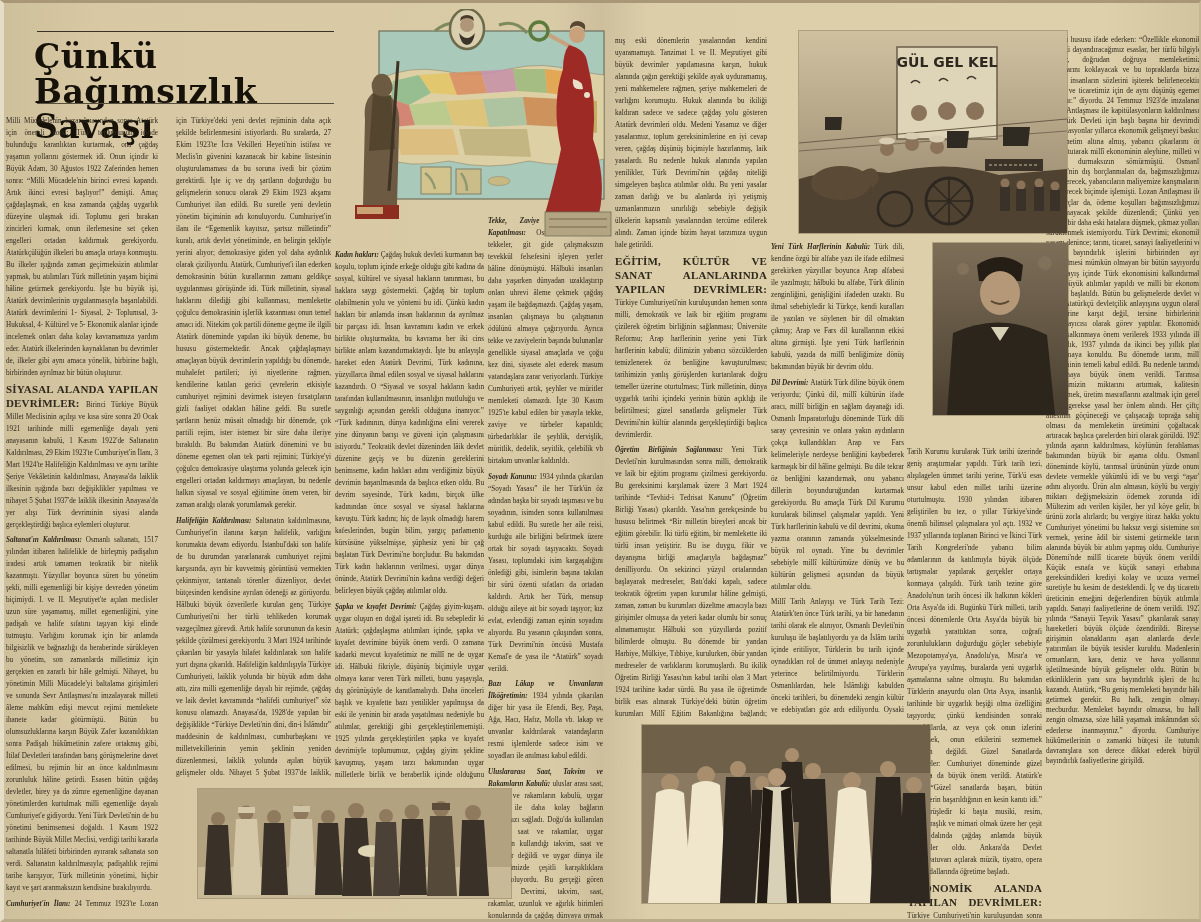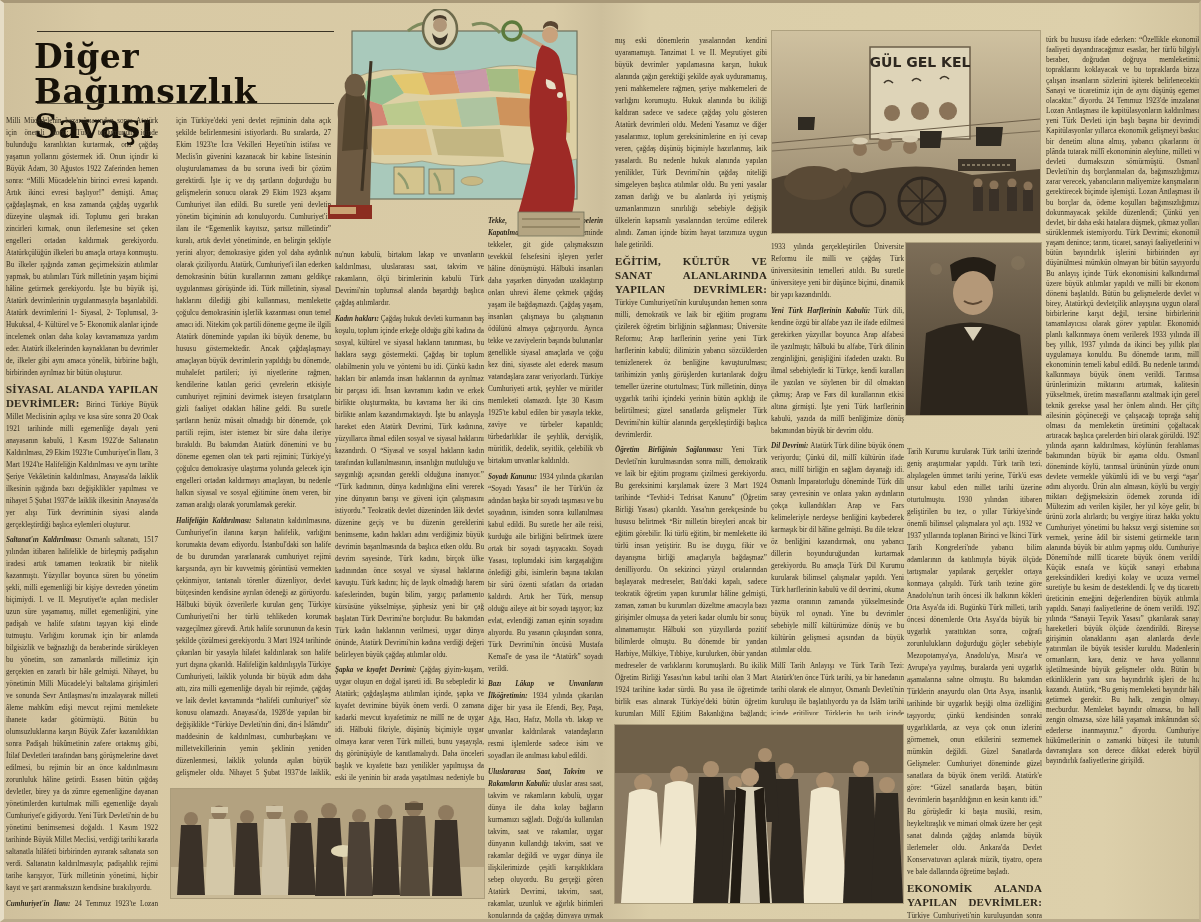--- a/index.html
+++ b/index.html
@@ -11,48 +11,47 @@
   .rule{position:absolute;height:1px;background:#3a3325;}
   .title{position:absolute;left:30px;top:36px;width:300px;color:#171209;
     font-family:"DejaVu Serif",serif;font-weight:bold;font-size:33px;line-height:35px;letter-spacing:.5px;}
   .col{position:absolute;text-align:justify;color:#302a1e;overflow:hidden;
     font-size:7.2px;line-height:12px;}
   .col p{margin:0 0 3.5px 0;text-indent:0;}
   .lead10 p{margin-bottom:4px;}
   .lead10{line-height:10.15px;font-size:7.3px;}
   b.hcaps{font-weight:bold;font-size:11px;letter-spacing:.15px;}
   b.hsub{font-weight:bold;font-style:italic;}
-  .photo{position:absolute;box-shadow:0 0 0 1px rgba(90,75,50,.35);}
+  .photo{position:absolute;box-shadow:0 0 0 1px rgba(90,75,50,.35);margin-left:27px;}
   svg{display:block;}
 </style>
 </head>
 <body>
 
 <div id="spread">
 
   <div class="rule" style="left:33px;top:28px;width:297px;"></div>
   <div class="title">
-    <div>Diğer</div>
+    <div>Çünkü</div>
     <div>Bağımsızlık Savaşı</div>
   </div>
   <div class="rule" style="left:33px;top:100px;width:297px;background:#57503c;"></div>
 
   <div class="col" style="left:2px;top:112px;width:152px;height:795px;">
       <p>Milli Mücadelenin kazanılmasından sonra Atatürk için önemli konu; Türk toplumunun içinde bulunduğu karanlıktan kurtarmak, ona çağdaş yaşamın yollarını göstermek idi. Onun içindir ki Büyük Adam, 30 Ağustos 1922 Zaferinden hemen sonra: “Milli Mücadele'nin birinci evresi kapandı. Artık ikinci evresi başlıyor!” demişti. Amaç çağdaşlaşmak, en kısa zamanda çağdaş uygarlık düzeyine ulaşmak idi. Toplumu geri bırakan zincirleri kırmak, onun ilerlemesine set çeken engelleri ortadan kaldırmak gerekiyordu. Atatürkçülüğün ilkeleri bu amaçla ortaya konmuştu. Bu ilkeler ışığında zaman geçirmeksizin atılımlar yapmak, bu atılımları Türk milletinin yaşam biçimi hâline getirmek gerekiyordu. İşte bu büyük işi, Atatürk devrimlerinin uygulanmasıyla başarılabildi. Atatürk devrimlerini 1- Siyasal, 2- Toplumsal, 3- Hukuksal, 4- Kültürel ve 5- Ekonomik alanlar içinde incelemek onları daha kolay kavramamıza yardım eder. Atatürk ilkelerinden kaynaklanan bu devrimler de, ilkeler gibi aynı amaca yönelik, birbirine bağlı, birbirinden ayrılmaz bir bütün oluşturur.</p>
       <p><b class="hcaps">SİYASAL ALANDA YAPILAN DEVRİMLER: </b>Birinci Türkiye Büyük Millet Meclisinin açılışı ve kısa süre sonra 20 Ocak 1921 tarihinde milli egemenliğe dayalı yeni anayasanın kabulü, 1 Kasım 1922'de Saltanatın Kaldırılması, 29 Ekim 1923'te Cumhuriyet'in İlanı, 3 Mart 1924'te Halifeliğin Kaldırılması ve aynı tarihte Şeriye Vekâletinin kaldırılması, Anayasa'da laiklik ilkesinin ışığında bazı değişiklikler yapılması ve nihayet 5 Şubat 1937'de laiklik ilkesinin Anayasa'da yer alışı Türk devriminin siyasi alanda gerçekleştirdiği başlıca eylemleri oluşturur.</p>
       <p><b class="hsub">Saltanat'ın Kaldırılması: </b>Osmanlı saltanatı, 1517 yılından itibaren halifelikle de birleşmiş padişahın iradesi artık tamamen teokratik bir nitelik kazanmıştı. Yüzyıllar boyunca süren bu yönetim şekli, milli egemenliği bir kişiye devreden yönetim biçimiydi. I. ve II. Meşrutiyet'te açılan meclisler uzun süre yaşamamış, millet egemenliğini, yine padişah ve halife sıfatını taşıyan kişi elinde tutmuştu. Varlığını korumak için bir anlamda bilgisizlik ve bağnazlığı da beraberinde sürükleyen bu yönetim, son zamanlarda milletimiz için gerçekten en zararlı bir hâle gelmişti. Nihayet, bu yönetimin Milli Mücadele'yi baltalama girişimleri ve sonunda Sevr Antlaşması'nı imzalayarak milleti âleme mahkûm edişi mevcut rejimi memlekete ihanete kadar götürmüştü. Bütün bu olumsuzluklarına karşın Büyük Zafer kazanıldıktan sonra Padişah hükûmetinin zafere ortakmış gibi, İtilaf Devletleri tarafından barış görüşmelerine davet edilmesi, bu rejimin bir an önce kaldırılmasını zorunluluk hâline getirdi. Esasen bütün çağdaş devletler, birey ya da zümre egemenliğine dayanan yönetimlerden kurtulmak milli egemenliğe dayalı Cumhuriyet'e gidiyordu. Yeni Türk Devleti'nin de bu yönetimi benimsemesi doğaldı. 1 Kasım 1922 tarihinde Büyük Millet Meclisi, verdiği tarihi kararla saltanatla hilâfeti birbirinden ayırarak saltanata son verdi. Saltanatın kaldırılmasıyla; padişahlık rejimi tarihe karışıyor, Türk milletinin yönetimi, hiçbir kayıt ve şart aranmaksızın kendisine bırakılıyordu.</p>
       <p><b class="hsub">Cumhuriyet'in İlanı: </b>24 Temmuz 1923'te Lozan Antlaşması imzalanmış, yeni Türk Devleti'nin bağımsızlığı kabul edilmişti. İkinci dönem Türkiye Büyük Millet Meclisi'nin toplanmasından 2 ay sonra 13 Ekim 1923'te Ankara Türkiye Devleti'nin Hükûmet Merkezi oldu. Artık mevcut rejimin isminin de bütün açıklığı ile konulması, yeni devletin başkanının seçilmesi gerekiyordu. O güne kadar Devlet Başkanlığı görevi, Türkiye Büyük Millet Başkanı olarak Atatürk tarafından yürütülmüştü. Diğer taraftan bazı yabancı ülkeler de Lozan Antlaşması'nı onay</p>
     </div>
   <div class="col" style="left:172px;top:112px;width:155px;height:666px;">
       <p>için Türkiye'deki yeni devlet rejiminin daha açık şekilde belirlenmesini istiyorlardı. Bu sıralarda, 27 Ekim 1923'te İcra Vekilleri Heyeti'nin istifası ve Meclis'in güvenini kazanacak bir kabine listesinin oluşturulamaması da bu soruna ivedi bir çözüm gerektirdi. İşte iç ve dış şartların doğurduğu bu gelişmelerin sonucu olarak 29 Ekim 1923 akşamı Cumhuriyet ilan edildi. Bu suretle yeni devletin yönetim biçiminin adı konuluyordu. Cumhuriyet'in ilanı ile “Egemenlik kayıtsız, şartsız milletindir” kuralı, artık devlet yönetiminde, en belirgin şekliyle yerini alıyor; demokrasiye giden yol daha aydınlık olarak çiziliyordu. Atatürk, Cumhuriyet'i ilan ederken demokrasinin bütün kurallarının zamanı geldikçe uygulanması görüşünde idi. Türk milletinin, siyasal haklarını dilediği gibi kullanması, memlekette çoğulcu demokrasinin işlerlik kazanması onun temel amacı idi. Nitekim çok partili döneme geçme ile ilgili Atatürk döneminde yapılan iki büyük deneme, bu hususu göstermektedir. Ancak çağdaşlaşmayı amaçlayan büyük devrimlerin yapıldığı bu dönemde, muhalefet partileri; iyi niyetlerine rağmen, kendilerine katılan gerici çevrelerin etkisiyle cumhuriyet rejimini devirmek isteyen fırsatçıların gizli faaliyet odakları hâline geldi. Bu suretle şartların henüz müsait olmadığı bir dönemde, çok partili rejim, ister istemez bir süre daha ileriye bırakıldı. Bu bakımdan Atatürk dönemini ve bu döneme egemen olan tek parti rejimini; Türkiye'yi çoğulcu demokrasiye ulaştırma yolunda gelecek için engelleri ortadan kaldırmayı amaçlayan, bu nedenle halkın siyasal ve sosyal eğitimine önem veren, bir zaman aralığı olarak yorumlamak gerekir.</p>
       <p><b class="hsub">Halifeliğin Kaldırılması: </b>Saltanatın kaldırılmasına, Cumhuriyet'in ilanına karşın halifelik, varlığını korumakta devam ediyordu. İstanbul'daki son halife de bu durumdan yararlanarak cumhuriyet rejimi karşısında, ayrı bir kuvvetmiş görüntüsü vermekten çekinmiyor, tantanalı törenler düzenliyor, devlet bütçesinden kendisine ayrılan ödeneği az görüyordu. Hâlbuki büyük özverilerle kurulan genç Türkiye Cumhuriyeti'ni her türlü tehlikeden korumak vazgeçilmez görevdi. Artık halife sorununun da kesin şekilde çözülmesi gerekiyordu. 3 Mart 1924 tarihinde çıkarılan bir yasayla hilafet kaldırılarak son halife yurt dışına çıkarıldı. Halifeliğin kaldırılışıyla Türkiye Cumhuriyeti, laiklik yolunda bir büyük adım daha attı, zira milli egemenliğe dayalı bir rejimde, çağdaş ve laik devlet kavramında “halifeli cumhuriyet” söz konusu olamazdı. Anayasa'da, 1928'de yapılan bir değişiklikle “Türkiye Devleti'nin dini, din-i İslâmdır” maddesinin de kaldırılması, cumhurbaşkanı ve milletvekillerinin yemin şeklinin yeniden düzenlenmesi, laiklik yolunda aşılan büyük gelişmeler oldu. Nihayet 5 Şubat 1937'de laiklik, Türkiye Cumhuriyeti'nin temel ilkelerinden biri olarak Anayasa'da yer aldı.</p>
       <p><b class="hcaps">TOPLUMSAL ALANDA YAPILAN DEVRİMLER: </b>Kadınların toplum hayatına özellikle iş gücüne katılması, onların toplumsal ve siyasal haklarda erkeklerle eşit tutulması, kıyafetin çağdaş şekil alması, tekke ve zaviyelerin kapatılması, Soyadı Kanu-</p>
     </div>
   <div class="col" style="left:331px;top:246px;width:149px;height:534px;">
-      <p>nu'nun kabulü, birtakım lakap ve unvanların kaldırılması, uluslararası saat, takvim ve rakamların, ölçü birimlerinin kabulü Türk Devrimi'nin toplumsal alanda başardığı başlıca çağdaş atılımlardır.</p>
       <p><b class="hsub">Kadın hakları: </b>Çağdaş hukuk devleti kurmanın baş koşulu, toplum içinde erkeğe olduğu gibi kadına da sosyal, kültürel ve siyasal hakların tanınması, bu haklara saygı göstermekti. Çağdaş bir toplum olabilmenin yolu ve yöntemi bu idi. Çünkü kadın hakları bir anlamda insan haklarının da ayrılmaz bir parçası idi. İnsan kavramını kadın ve erkek birlikte oluşturmakta, bu kavrama her iki cins birlikte anlam kazandırmaktaydı. İşte bu anlayışla hareket eden Atatürk Devrimi, Türk kadınına, yüzyıllarca ihmal edilen sosyal ve siyasal haklarını kazandırdı. O “Siyasal ve sosyal hakların kadın tarafından kullanılmasının, insanlığın mutluluğu ve saygınlığı açısından gerekli olduğuna inanıyor.” “Türk kadınının, dünya kadınlığına elini vererek yine dünyanın barışı ve güveni için çalışmasını istiyordu.” Teokratik devlet düzeninden lâik devlet düzenine geçiş ve bu düzenin gereklerini benimseme, kadın hakları adını verdiğimiz büyük devrimin başarılmasında da başlıca etken oldu. Bu devrim sayesinde, Türk kadını, birçok ülke kadınından önce sosyal ve siyasal haklarına kavuştu. Türk kadını; hiç de layık olmadığı harem kafeslerinden, bugün bilim, yargıç parlamento kürsüsüne yükselmişse, şüphesiz yeni bir çağ başlatan Türk Devrimi'ne borçludur. Bu bakımdan Türk kadın haklarının verilmesi, uygar dünya önünde, Atatürk Devrimi'nin kadına verdiği değeri belirleyen büyük çağdaş atılımlar oldu.</p>
       <p><b class="hsub">Şapka ve kıyafet Devrimi: </b>Çağdaş giyim-kuşam, uygar oluşun en doğal işareti idi. Bu sebepledir ki Atatürk; çağdaşlaşma atılımları içinde, şapka ve kıyafet devrimine büyük önem verdi. O zamana kadarki mevcut kıyafetimiz ne millî ne de uygar idi. Hâlbuki fikriyle, düşünüş biçimiyle uygar olmaya karar veren Türk milleti, bunu yaşayışla, dış görünüşüyle de kanıtlamalıydı. Daha önceleri başlık ve kıyafette bazı yenilikler yapılmışsa da eski ile yeninin bir arada yaşatılması nedeniyle bu atılımlar, gerektiği gibi gerçekleştirilememişti. 1925 yılında gerçekleştirilen şapka ve kıyafet devrimiyle toplumumuz, çağdaş giyim şekline kavuşmuş, yaşam tarzı bakımından uygar milletlerle birlik ve beraberlik içinde olduğunu göstermiştir. Bu bakımdan şapka ve kıyafet devrimleri, şekilden öze geçen, belirlediği düşünüş biçimi bakımından çağdaş dünyaya açılan, çağdaş düşünce ile bütünleşen büyük ve bilinçli devrimlerdir.</p>
     </div>
   <div class="col" style="left:484px;top:212px;width:115px;height:707px;">
       <p><b class="hsub">Tekke, Zaviye ve Türbelerin Kapatılması: </b>Osmanlı döneminde tekkeler, git gide çalışmaksızın tevekkül felsefesini işleyen yerler hâline dönüşmüştü. Hâlbuki insanları daha yaşarken dünyadan uzaklaştırıp onları uhrevi âleme çekmek çağdaş yaşam ile bağdaşmazdı. Çağdaş yaşam, insanları çalışmaya bu çalışmanın ödülünü almaya çağırıyordu. Ayrıca tekke ve zaviyelerin başında bulunanlar genellikle siyasal amaçlarla ve çoğu kez dini, siyasete alet ederek masum vatandaşlara zarar veriyorlardı. Türkiye Cumhuriyeti artık, şeyhler ve müritler memleketi olamazdı. İşte 30 Kasım 1925'te kabul edilen bir yasayla tekke, zaviye ve türbeler kapatıldı; türbedarlıklar ile şeyhlik, dervişlik, müritlik, dedelik, seyitlik, çelebilik vb birtakım unvanlar kaldırıldı.</p>
       <p><b class="hsub">Soyadı Kanunu: </b>1934 yılında çıkarılan “Soyadı Yasası” ile her Türk'ün öz adından başka bir soyadı taşıması ve bu soyadının, isimden sonra kullanılması kabul edildi. Bu suretle her aile reisi, kurduğu aile birliğini belirtmek üzere ortak bir soyadı taşıyacaktı. Soyadı Yasası, toplumdaki isim kargaşalığını önlediği gibi, isimlerin başına takılan bir sürü özenti sıfatları da ortadan kaldırdı. Artık her Türk, mensup olduğu aileye ait bir soyadı taşıyor; kız evlat, evlendiği zaman eşinin soyadını alıyordu. Bu yasanın çıkışından sonra, Türk Devrimi'nin öncüsü Mustafa Kemal'e de yasa ile “Atatürk” soyadı verildi.</p>
       <p><b class="hsub">Bazı Lâkap ve Unvanların İlköğretimin: </b>1934 yılında çıkarılan diğer bir yasa ile Efendi, Bey, Paşa, Ağa, Hacı, Hafız, Molla vb. lakap ve unvanlar kaldırılarak vatandaşların resmi işlemlerde sadece isim ve soyadları ile anılması kabul edildi.</p>
       <p><b class="hsub">Uluslararası Saat, Takvim ve Rakamların Kabulü: </b>uluslar arası saat, takvim ve rakamların kabulü, uygar dünya ile daha kolay bağların kurmamızı sağladı. Doğu'da kullanılan takvim, saat ve rakamlar, uygar dünyanın kullandığı takvim, saat ve rakamlar değildi ve uygar dünya ile ilişkilerimizde çeşitli karışıklıklara sebep oluyordu. Bu gerçeği gören Atatürk Devrimi, takvim, saat, rakamlar, uzunluk ve ağırlık birimleri konularında da çağdaş dünyaya uymak bakımından büyük atılımlar yaptı. Hicri ve Rumi takvim yerine miladi takvim esas alındı. Alaturka saat terk edilerek milletlerarası saat sistemi kabul edildi. Arap rakamlarının yerini uluslararası rakamlar aldı. Arşın, endaze, okka, dirhem gibi birimler yerine metrik sistem kabul edildi.</p>
       <p><b class="hcaps">HUKUK ALANINDA YAPILAN DEVRİMLER: </b>Toplumun bugünkü gereksinimleriyle uygunluk göstermeyen eski hukuk anlayışının terki, Mecelle'nin kaldırılarak yerine lâik hukuk sisteminin ve bu sisteme bağlı Medeni Yasa, Borçlar Yasası, Ticaret Yasası, Ceza Yasası gibi çağdaş yasaların uygulamaya konulması, Türk Devrimi'nin hukuk alanında başardığı başlıca devrimleri oluşturur. Atatürk Türk Devrimi'nde hukukun yerini, önemini ve yönünü açık şekilde belirtmiştir. Ona göre, hukukta izleyeceğimiz yol uygarlık yolu olacaktır; Yüzyılın gereklerine, milletin gerçek gereksinimlerine göre yasa yapılacaktı. Çünkü uygar bir devlet makinesi, eski yasalarla işleyemezdi. Osmanlı hukuk sistemi, son yüzyılların yeniliklerle geçen hızlı yürüyüşüne kayıtsız kal-</p>
     </div>
@@ -145,21 +144,20 @@
       </g>
     </svg>
   </div>
 
   <div class="col" style="left:611px;top:32px;width:152px;height:682px;">
       <p>mış eski dönemlerin yasalarından kendini uyaramamıştı. Tanzimat I. ve II. Meşrutiyet gibi büyük devrimler yapılamasına karşın, hukuk alanında çağın gerektiği şekilde ayak uyduramamış, yeni mahkemelere rağmen, şeriye mahkemeleri de varlığını korumuştu. Hukuk alanında bu ikiliği kaldıran sadece ve sadece çağdaş yolu gösteren Atatürk devrimleri oldu. Medeni Yasamız ve diğer yasalarımız, toplum gereksinimlerine en iyi cevap veren, çağdaş düşünüş biçimiyle hazırlanmış, laik yasalardı. Bu nedenle hukuk alanında yapılan yenilikler, Türk Devrimi'nin çağdaş niteliği simgeleyen başlıca atılımlar oldu. Bu yeni yasalar zaman darlığı ve bu alanlarda iyi yetişmiş uzmanlarımızın sınırlılığı sebebiyle değişik ülkelerin kapsamlı yasalarından tercüme edilerek alındı. Zaman içinde bizim hayat tarzımıza uygun hale getirildi.</p>
       <p><b class="hcaps">EĞİTİM, KÜLTÜR VE SANAT ALANLARINDA YAPILAN DEVRİMLER: </b>Türkiye Cumhuriyeti'nin kuruluşundan hemen sonra milli, demokratik ve laik bir eğitim programı çizilerek öğretim birliğinin sağlanması; Üniversite Reformu; Arap harflerinin yerine yeni Türk harflerinin kabulü; dilimizin yabancı sözcüklerden temizlenerek öz benliğine kavuşturulması; tarihimizin yanlış görüşlerden kurtarılarak doğru temeller üzerine oturtulması; Türk milletinin, dünya uygarlık tarihi içindeki yerinin bütün açıklığı ile belirtilmesi; güzel sanatlarda gelişmeler Türk Devrimi'nin kültür alanında gerçekleştirdiği başlıca devrimlerdir.</p>
       <p><b class="hsub">Öğretim Birliğinin Sağlanması: </b>Yeni Türk Devleti'nin kurulmasından sonra milli, demokratik ve laik bir eğitim programı çizilmesi gerekiyordu. Bu gereksinimi karşılamak üzere 3 Mart 1924 tarihinde “Tevhid-i Tedrisat Kanunu” (Öğretim Birliği Yasası) çıkarıldı. Yasa'nın gerekçesinde bu hususu belirtmek “Bir milletin bireyleri ancak bir eğitim görebilir. İki türlü eğitim, bir memlekette iki türlü insan yetiştirir. Bu ise duygu, fikir ve dayanışma birliği amaçlarıyla bağdaşmaz” denilliyordu. On sekizinci yüzyıl ortalarından başlayarak medreseler, Batı'daki kapalı, sadece teokratik öğretim yapan kurumlar hâline gelmişti, zaman, zaman bu kurumları düzeltme amacıyla bazı girişimler olmuşsa da yeteri kadar olumlu bir sonuç alınamamıştır. Hâlbuki son yüzyıllarda pozitif bilimlerde olmuştu. Bu dönemde bir yandan Harbiye, Mülkiye, Tıbbiye, kurulurken, öbür yandan medreseler de varlıklarını korumuşlardı. Bu ikilik Öğretim Birliği Yasası'nın kabul tarihi olan 3 Mart 1924 tarihine kadar sürdü. Bu yasa ile öğretimde birlik esas alınarak Türkiye'deki bütün öğretim kurumları Millî Eğitim Bakanlığına bağlandı; medreseler kapatıldı, yerlerini çağdaş, millî ve laik eğitim yapan cumhuriyet okulları aldı. Amaç, öğrenim çağındaki Türk çocuklarına aynı eğitimi uygulamak; onları özgür düşünceli, çağdaş vatandaşlar olarak yetiştirmekti. Türkiye'deki yabancı okullar da; devlet denetimi altına alınarak bunların millî kültürü zedeleyici, millî duyguları gevşetici eğitim yapmalarına imkân verilmedi. İlköğretimin ise Türk okullarında yapılması yasa hükmü hâline getirildi. İlk ve ortaöğretimdeki bu yeniliklerin yanı sıra yükseköğretimde de büyük atılımlar oldu.</p>
     </div>
   <div class="col" style="left:767px;top:238px;width:133px;height:474px;">
-      <p>1933 yılında gerçekleştirilen Üniversite Reformu ile milli ve çağdaş Türk üniversitesinin temelleri atıldı. Bu suretle üniversiteye yeni bir düşünce biçimi, dinamik bir yapı kazandırıldı.</p>
       <p><b class="hsub">Yeni Türk Harflerinin Kabulü: </b>Türk dili, kendine özgü bir alfabe yazı ile ifade edilmesi gerekirken yüzyıllar boyunca Arap alfabesi ile yazılmıştı; hâlbuki bu alfabe, Türk dilinin zenginliğini, genişliğini ifadeden uzaktı. Bu ihmal sebebiyledir ki Türkçe, kendi kuralları ile yazılan ve söylenen bir dil olmaktan çıkmış; Arap ve Fars dil kurallarının etkisi altına girmişti. İşte yeni Türk harflerinin kabulü, yazıda da millî benliğimize dönüş bakımından büyük bir devrim oldu.</p>
       <p><b class="hsub">Dil Devrimi: </b>Atatürk Türk diline büyük önem veriyordu; Çünkü dil, millî kültürün ifade aracı, millî birliğin en sağlam dayanağı idi. Osmanlı İmparatorluğu döneminde Türk dili saray çevresinin ve onlara yakın aydınların çokça kullandıkları Arap ve Fars kelimeleriyle nerdeyse benliğini kaybederek karmaşık bir dil hâline gelmişti. Bu dile tekrar öz benliğini kazandırmak, onu yabancı dillerin boyunduruğundan kurtarmak gerekiyordu. Bu amaçla Türk Dil Kurumu kurularak bilimsel çalışmalar yapıldı. Yeni Türk harflerinin kabulü ve dil devrimi, okuma yazma oranının zamanda yükselmesinde büyük rol oynadı. Yine bu devrimler sebebiyle millî kültürümüze dönüş ve bu kültürün gelişmesi açısından da büyük atılımlar oldu.</p>
       <p>Millî Tarih Anlayışı ve Türk Tarih Tezi: Atatürk'ten önce Türk tarihi, ya bir hanedanın tarihi olarak ele alınıyor, Osmanlı Devleti'nin kuruluşu ile başlatılıyordu ya da İslâm tarihi içinde eritiliyor, Türklerin bu tarih içinde oynadıkları rol de ümmet anlayışı nedeniyle yeterince belirtilmiyordu. Türklerin Osmanlılardan, hele İslâmlığı kabulden önceki tarihleri, bu dönemdeki zengin kültür ve edebiyatları göz ardı ediliyordu. Oysaki Türk tarihini doğru temelleri üzerine kurmak, onun Orta Asya'dan başlayan gerçek seyir ve gelişim yollarını incelemek, bu yol üzerinde Türklerin dünya tarihindeki rollerini, uygarlık zincirindeki yerlerini belirtmek gerekiyordu. Bu bilimsel işi başarmak şerefi de Türk Devrimi'ne düştü. Bu amaçla Türk</p>
     </div>
   <div class="col" style="left:903px;top:443px;width:135px;height:484px;">
       <p>Tarih Kurumu kurularak Türk tarihi üzerinde geniş araştırmalar yapıldı. Türk tarih tezi, alışılagelen ümmet tarihi yerine, Türk'ü esas unsur kabul eden millet tarihi üzerine oturtulmuştu. 1930 yılından itibaren geliştirilen bu tez, o yıllar Türkiye'sinde önemli bilimsel çalışmalara yol açtı. 1932 ve 1937 yıllarında toplanan Birinci ve İkinci Türk Tarih Kongreleri'nde yabancı bilim adamlarının da katılımıyla büyük ölçüde tartışmalar yapılarak gerçekler ortaya konmaya çalışıldı. Türk tarih tezine göre Anadolu'nun tarih öncesi ilk halkının kökleri Orta Asya'da idi. Bugünkü Türk milleti, tarih öncesi dönemlerde Orta Asya'da büyük bir uygarlık yarattıktan sonra, coğrafi zorunlulukların doğurduğu göçler sebebiyle Mezopotamya'ya, Anadolu'ya, Mısır'a ve Avrupa'ya yayılmış, buralarda yeni uygarlık aşamalarına sahne olmuştu. Bu bakımdan Türklerin anayurdu olan Orta Asya, insanlık tarihinde bir uygarlık beşiği olma özelliğini taşıyordu; çünkü kendisinden sonraki uygarlıklarda, az veya çok onun izlerini görmemek, onun etkilerini sezmemek mümkün değildi. Güzel Sanatlarda Gelişmeler: Cumhuriyet döneminde güzel sanatlara da büyük önem verildi. Atatürk'e göre: “Güzel sanatlarda başarı, bütün devrimlerin başarıldığının en kesin kanıtı idi.” Bu görüşledir ki başta musiki, resim, heykeltıraşlık ve mimari olmak üzere her çeşit sanat dalında çağdaş anlamda büyük ilerlemeler oldu. Ankara'da Devlet Konservatuvarı açılarak müzik, tiyatro, opera ve bale dallarında öğretime başladı.</p>
       <p><b class="hcaps">EKONOMİK ALANDA YAPILAN DEVRİMLER: </b>Türkiye Cumhuriyeti'nin kuruluşundan sonra çağdaş uygarlığa erişme yolunda gerçekleştirilmesi gereken eylemlerden biri de ekonomik kalkınma idi. Bu bakımdan cumhuriyet yönetiminin devraldığı fakir ekonomi mirası üzerinde, Türk milletine yeni bir yaşam vermek üzere yapılan girişimler, millî ekonomi ile ilgili yasa ve kararlar, kamu yararını gözeten büyük yatırımlar, kurulan büyük tesisler Türk Devrimi'nin ekonomik alanda gerçekleştirdiği başlıca büyük işler oldu. Türk Devrimi'nin ekonomi politikası da diğer alanlardaki politikalar gibi; bir doktrinden değil, doğrudan doğruya memleket gerçeklerinden, milletin gereksinimlerinden kaynaklanıyordu. Ata-</p>
     </div>
   <div class="col lead10" style="left:1042px;top:32px;width:155px;height:868px;">
       <p>türk bu hususu ifade ederken: “Özellikle ekonomik faaliyeti dayandıracağımız esaslar, her türlü bilgiyle beraber, doğrudan doğruya memleketimiz topraklarını koklayacak ve bu topraklarda bizzat çalışan insanların sözlerini işiterek belirlenecektir. Sanayi ve ticaretimiz için de aynı düşünüş egemen olacaktır.” diyordu. 24 Temmuz 1923'de imzalanan Lozan Antlaşması ile kapitülasyonların kaldırılması, yeni Türk Devleti için başlı başına bir devrimdi. Kapitülasyonlar yıllarca ekonomik gelişmeyi baskıcı bir denetim altına almış, yabancı çıkarlarını ön plânda tutarak millî ekonominin aleyhine, milleti ve devleti durmaksızın sömürmüştü. Osmanlı Devleti'nin dış borçlanmaları da, bağımsızlığımıza zarar verecek, yabancıların maliyemize karışmalarını gerektirecek biçimde işlemişti. Lozan Antlaşması ile bu borçlar da, ödeme koşulları bağımsızlığımıza dokunmayacak şekilde düzenlendi; Çünkü yeni devlet, bir daha eski hatalara düşmek, çıkmaz yollara sürüklenmek istemiyordu. Türk Devrimi; ekonomik yaşam denince; tarım, ticaret, sanayi faaliyetlerini ve bütün bayındırlık işlerini birbirinden ayrı düşünülmesi mümkün olmayan bir bütün sayıyordu. Bu anlayış içinde Türk ekonomisini kalkındırmak üzere büyük atılımlar yapıldı ve milli bir ekonomi dönemi başlatıldı. Bütün bu gelişmelerde devlet ve birey, Atatürkçü devletçilik anlayışına uygun olarak birbirlerine karşıt değil, tersine birbirlerinin tamamlayıcısı olarak görev yaptılar. Ekonomide planlı kalkınmaya önem verilerek 1933 yılında ilk beş yıllık, 1937 yılında da ikinci beş yıllık plan uygulamaya konuldu. Bu dönemde tarım, millî ekonominin temeli kabul edildi. Bu nedenle tarımda kalkınmaya büyük önem verildi. Tarımsal ürünlerimizin miktarını artırmak, kalitesini yükseltmek, üretim masraflarını azaltmak için gerek teknik gerekse yasal her önlem alındı. Her çiftçi ailesinin göçüneceği ve çalışacağı toprağa sahip olması da memleketin üretimini çoğaltacak, artıracak başlıca çarelerden biri olarak görüldü. 1925 yılında aşarın kaldırılması, köylünün ferahlaması bakımından büyük bir aşama oldu. Osmanlı döneminde köylü, tarımsal ürününün yüzde onunu devlete vermekle yükümlü idi ve bu vergi “aşar” adını alıyordu. Ürün alın almasın, köylü bu vergiyi miktarı değişmeksizin ödemek zorunda idi. Mültezim adı verilen kişiler, her yıl köye gelir, bu ürünü zorla alırlardı; bu vergiye itiraz hakkı yoktu. Cumhuriyet yönetimi bu haksız vergi sistemine son vermek, yerine âdil bir sistemi getirmekle tarım alanında büyük bir atılım yapmış oldu. Cumhuriyet Dönemi'nde millî ticarete büyük önem verildi. Küçük esnafa ve küçük sanayi erbabına, gereksindikleri krediyi kolay ve ucuza vermek suretiyle bu kesim de desteklendi. İç ve dış ticarette üreticinin emeğini değerlendiren büyük atılımlar yapıldı. Sanayi faaliyetlerine de önem verildi. 1927 yılında “Sanayii Teşvik Yasası” çıkarılarak sanayi hareketleri büyük ölçüde özendirildi. Bireysel girişimin olanaklarını aşan alanlarda devlet yatırımları ile büyük tesisler kuruldu. Madenlerin, ormanların, kara, deniz ve hava yollarının işletilmesinde büyük gelişmeler oldu. Bütün bu etkinliklerin yanı sıra bayındırlık işleri de hız kazandı. Atatürk, “Bu geniş memleketi bayındır hâle getirmek gerekir. Bu halk, zengin olmaya mecburdur. Memleket bayındır olmazsa, bu halk zengin olmazsa, söze hâlâ yaşamak imkânından söz ederlerse inanmayınız.” diyordu. Cumhuriyet hükûmetlerinin o zamanki bütçesi ile tutumlu davranışlara son derece dikkat ederek büyük bayındırlık faaliyetlerine girişildi.</p>

